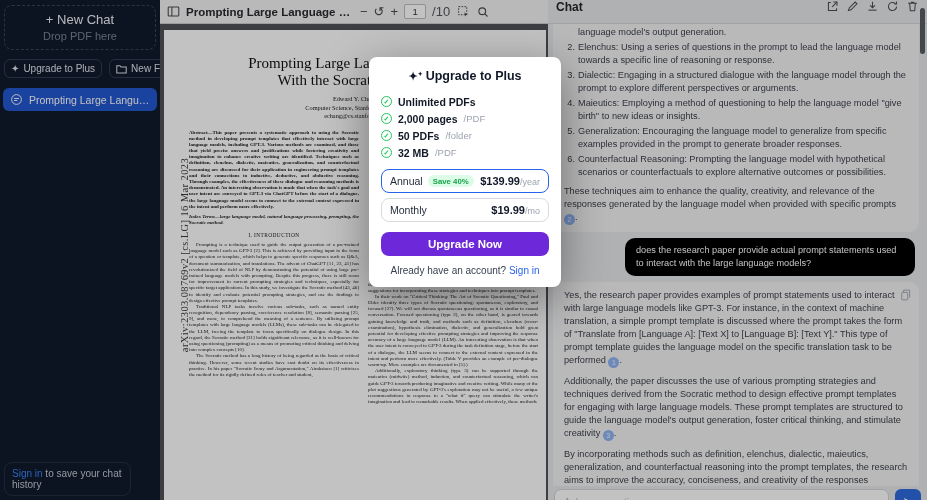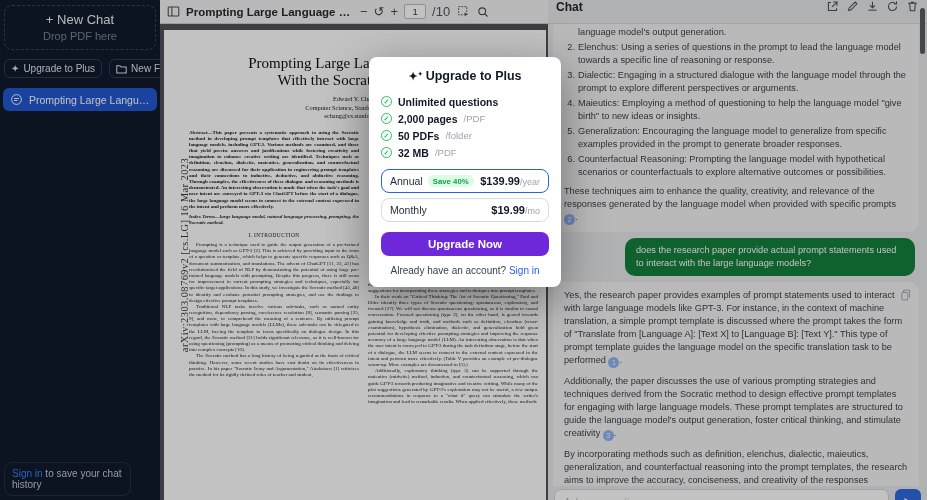--- a/index.html
+++ b/index.html
@@ -91,21 +91,21 @@
   .msg1 { margin-top:-5px; border-top-left-radius:0; border-top-right-radius:0; }
   .li-row { display:flex; margin-top:2px; }
   .li-num { width:14px; flex:0 0 14px; text-align:right; padding-right:3px; }
   .li-txt { flex:1; }
   .cont-line { padding-left:14px; }
   .closing { margin-top:6px; }
   .badge { display:inline-flex; align-items:center; justify-content:center;
            width:11px; height:11px; border-radius:50%; background:#3b82f6;
            opacity:.55; color:#fff; font-size:7px; vertical-align:-2px; }
   .dot::after { content:"."; }
-  .user { background:#15803d; color:#fff; padding:6px 11px; margin:6px 4px 6px 72px; }
+  .user { background:#000000; color:#fff; padding:6px 11px; margin:6px 4px 6px 72px; }
   .msg2 p { margin-bottom:7px; }
   .msg2 p:last-child { margin-bottom:0; }
   .copy-ic { position:absolute; right:8px; top:7px; color:#9aa0a8; cursor:pointer; }
   .input-bar { position:absolute; left:0; top:486px; width:100%; height:34px;
                background:#e8e9eb; display:flex; gap:6px; padding:3px 6px; z-index:6; }
   .ask-input { flex:1; height:26px; background:#fff; border:1px solid #d2d4d8;
                border-radius:7px; padding:0 9px; font-size:10px;
                font-family:inherit; color:#333; }
   .ask-input::placeholder { color:#b3b7bd; }
   .send-btn { width:26px; height:26px; background:#2f6bdf; border:none;
@@ -341,21 +341,21 @@
 
   <div class="overlay"></div>
 
   <div class="modal">
     <div class="modal-title">
       <span class="m-sparkle">✦</span><span>Upgrade to Plus</span>
     </div>
     <div>
         <div class="feat">
         <span class="check">✓</span>
-        <b>Unlimited questions</b>
+        <b>Unlimited PDFs</b>
         <span class="suf"></span>
       </div>
         <div class="feat">
         <span class="check">✓</span>
         <b>2,000 pages</b>
         <span class="suf">/PDF</span>
       </div>
         <div class="feat">
         <span class="check">✓</span>
         <b>50 PDFs</b>

